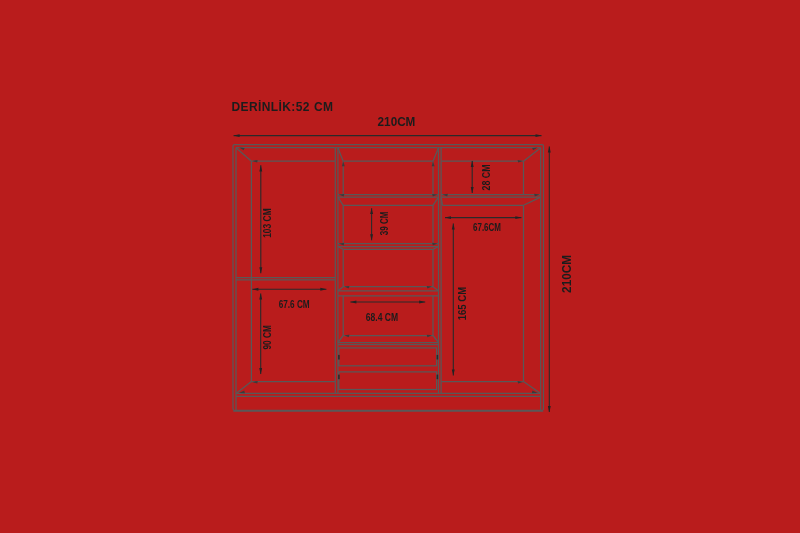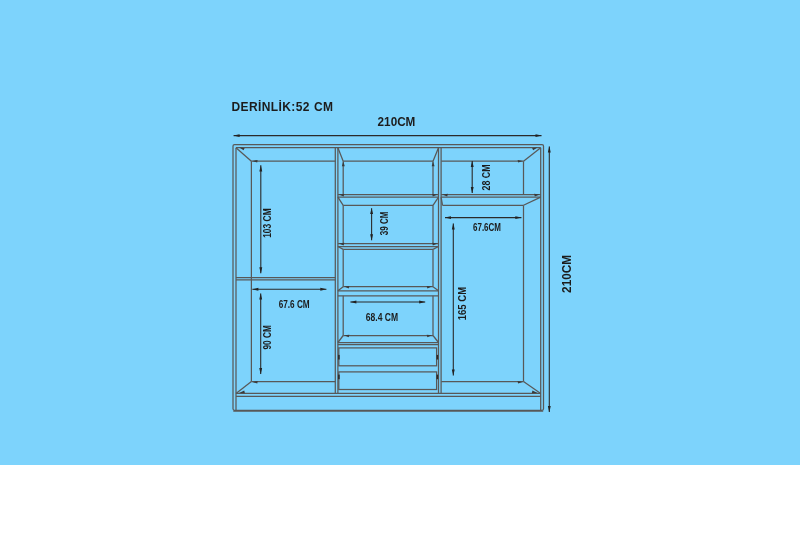--- a/index.html
+++ b/index.html
@@ -1,16 +1,16 @@
 <!DOCTYPE html>
 <html><head>
 <meta charset="utf-8">
 <style>
   html,body{margin:0;padding:0;background:#ffffff;}
-  .wrap{width:800px;height:465px;position:relative;background:#7dd3fc;text-align:center;}
+  .wrap{width:800px;height:533px;position:relative;background:#b91c1c;text-align:center;}
   text{font-family:"Liberation Sans",sans-serif;fill:#1c1c1c;font-weight:bold;}
 </style>
 </head>
 <body>
 
 <div class="wrap">
 <svg width="800" height="533" viewBox="0 0 800 533">
   <g stroke="#585858" stroke-width="1.25" fill="none" stroke-linecap="butt">
 
     <rect x="233" y="144.5" width="310.5" height="265.8" rx="1.5"></rect>

